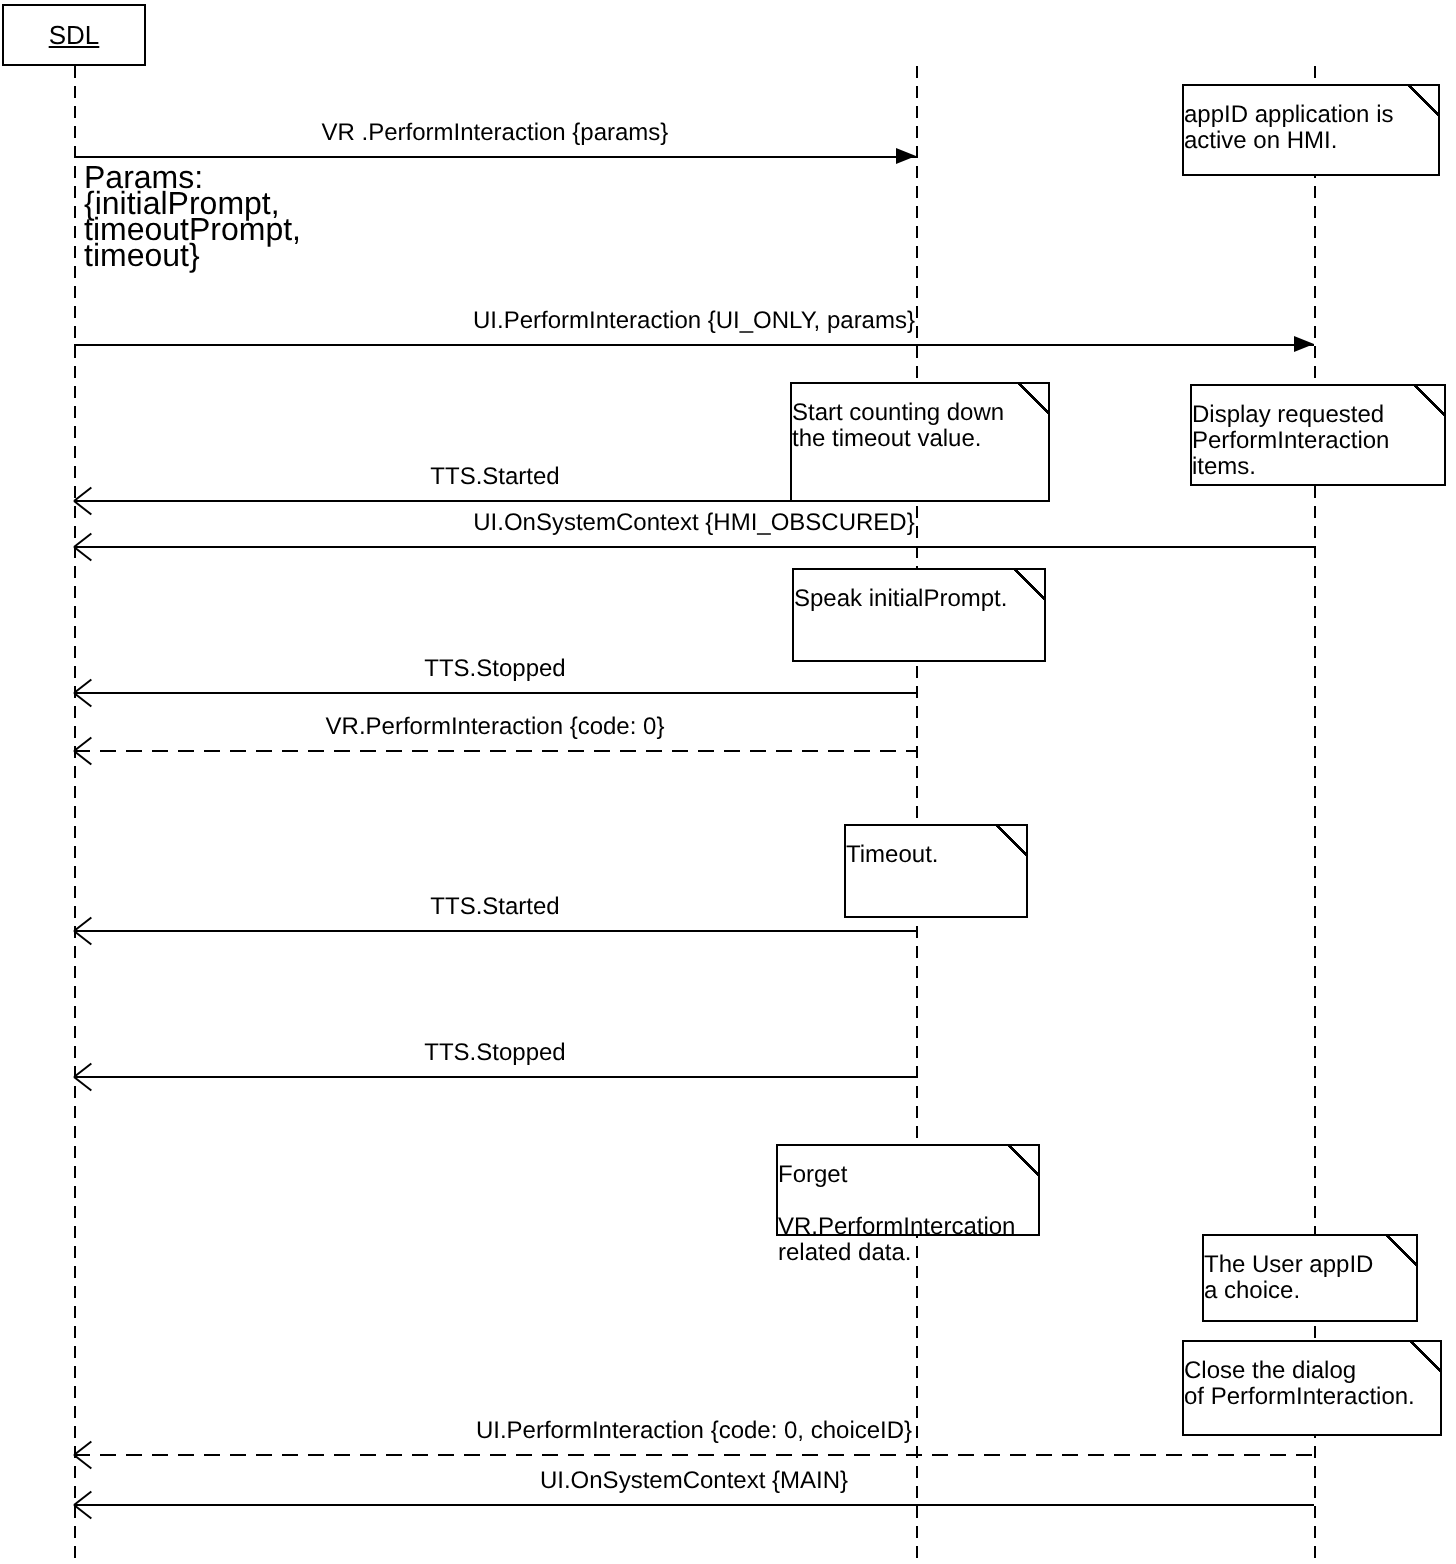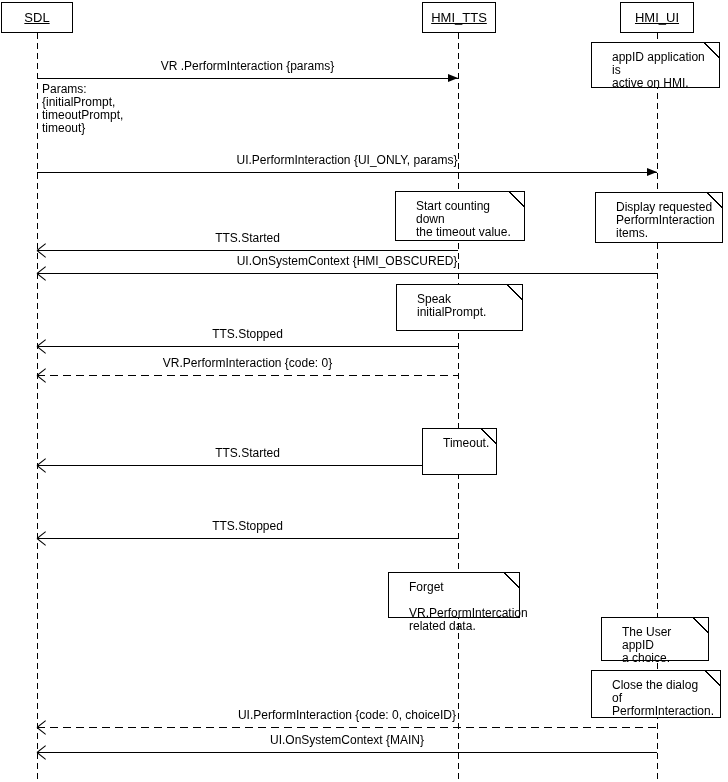--- a/index.html
+++ b/index.html
@@ -40,50 +40,44 @@
   .msg .line.open-left::after  { transform:rotate(38deg); }
   .msg .line.filled-right::before {
     content:""; position:absolute; right:0; top:-4px; width:0; height:0;
     border-left:10px solid #000; border-top:4px solid transparent;
     border-bottom:4px solid transparent;
   }
   
   .note {
     position:absolute; box-sizing:border-box; background:#fff;
     border:1px solid #000; font-size:12px; line-height:13px;
-    padding:8px 6px 4px 20px; white-space:pre-wrap;
+    padding:8px 6px 4px 0; white-space:pre-wrap;
   }
   .note::after {
     content:""; position:absolute; top:0; right:0; width:15px; height:15px;
     background:linear-gradient(to bottom left,
       transparent calc(50% - 1.2px), #000 calc(50% - 1.2px),
       #000 calc(50% + 0.2px), transparent calc(50% + 0.2px));
   }
   
   .annotation {
-    position:absolute; font-size:12px; line-height:13px; white-space:pre-wrap;
+    position:absolute; font-size:16px; line-height:13px; white-space:pre-wrap;
   }
 </style>
 </head>
 <body>
 
 <div class="stage">
 
   <div class="lifeline" style="left:37px"></div>
   <div class="lifeline" style="left:458px"></div>
   <div class="lifeline" style="left:657px"></div>
 
   <div class="actor" style="left:1px;width:70px">
       <span>SDL</span>
-    </div>
-  <div class="actor" style="left:422px;width:72px">
-      <span>HMI_TTS</span>
-    </div>
-  <div class="actor" style="left:620px;width:72px">
-      <span>HMI_UI</span>
     </div>
 
   <div class="msg" style="left:37px;width:421px;top:59px">
     <span class="lbl">VR .PerformInteraction {params}</span>
     <span class="line filled-right"></span>
   </div>
   <div class="msg" style="left:37px;width:620px;top:153px">
     <span class="lbl">UI.PerformInteraction {UI_ONLY, params}</span>
     <span class="line filled-right"></span>
   </div>
@@ -120,27 +114,27 @@
     <span class="line open-left"></span>
   </div>
 
   <div class="annotation" style="left:42px;top:83px">Params:
 {initialPrompt,
 timeoutPrompt,
 timeout}</div>
 
   <div class="note" style="left:591px;top:42px;width:129px;height:46px">appID application is
 active on HMI.</div>
-  <div class="note" style="left:395px;top:191px;width:130px;height:50px">Start counting down
+  <div class="note" style="left:395px;top:191px;width:130px;height:60px">Start counting down
 the timeout value.</div>
   <div class="note" style="left:595px;top:192px;width:128px;height:51px">Display requested
 PerformInteraction
 items.</div>
   <div class="note" style="left:396px;top:284px;width:127px;height:47px">Speak initialPrompt.</div>
-  <div class="note" style="left:422px;top:428px;width:75px;height:47px">Timeout.</div>
+  <div class="note" style="left:422px;top:412px;width:92px;height:47px">Timeout.</div>
   <div class="note" style="left:388px;top:572px;width:132px;height:46px">Forget
    VR.PerformIntercation
 related data.</div>
   <div class="note" style="left:601px;top:617px;width:108px;height:44px">The User appID
 a choice.</div>
   <div class="note" style="left:591px;top:670px;width:130px;height:48px">Close the dialog
 of PerformInteraction.</div>
 
 </div>
 

